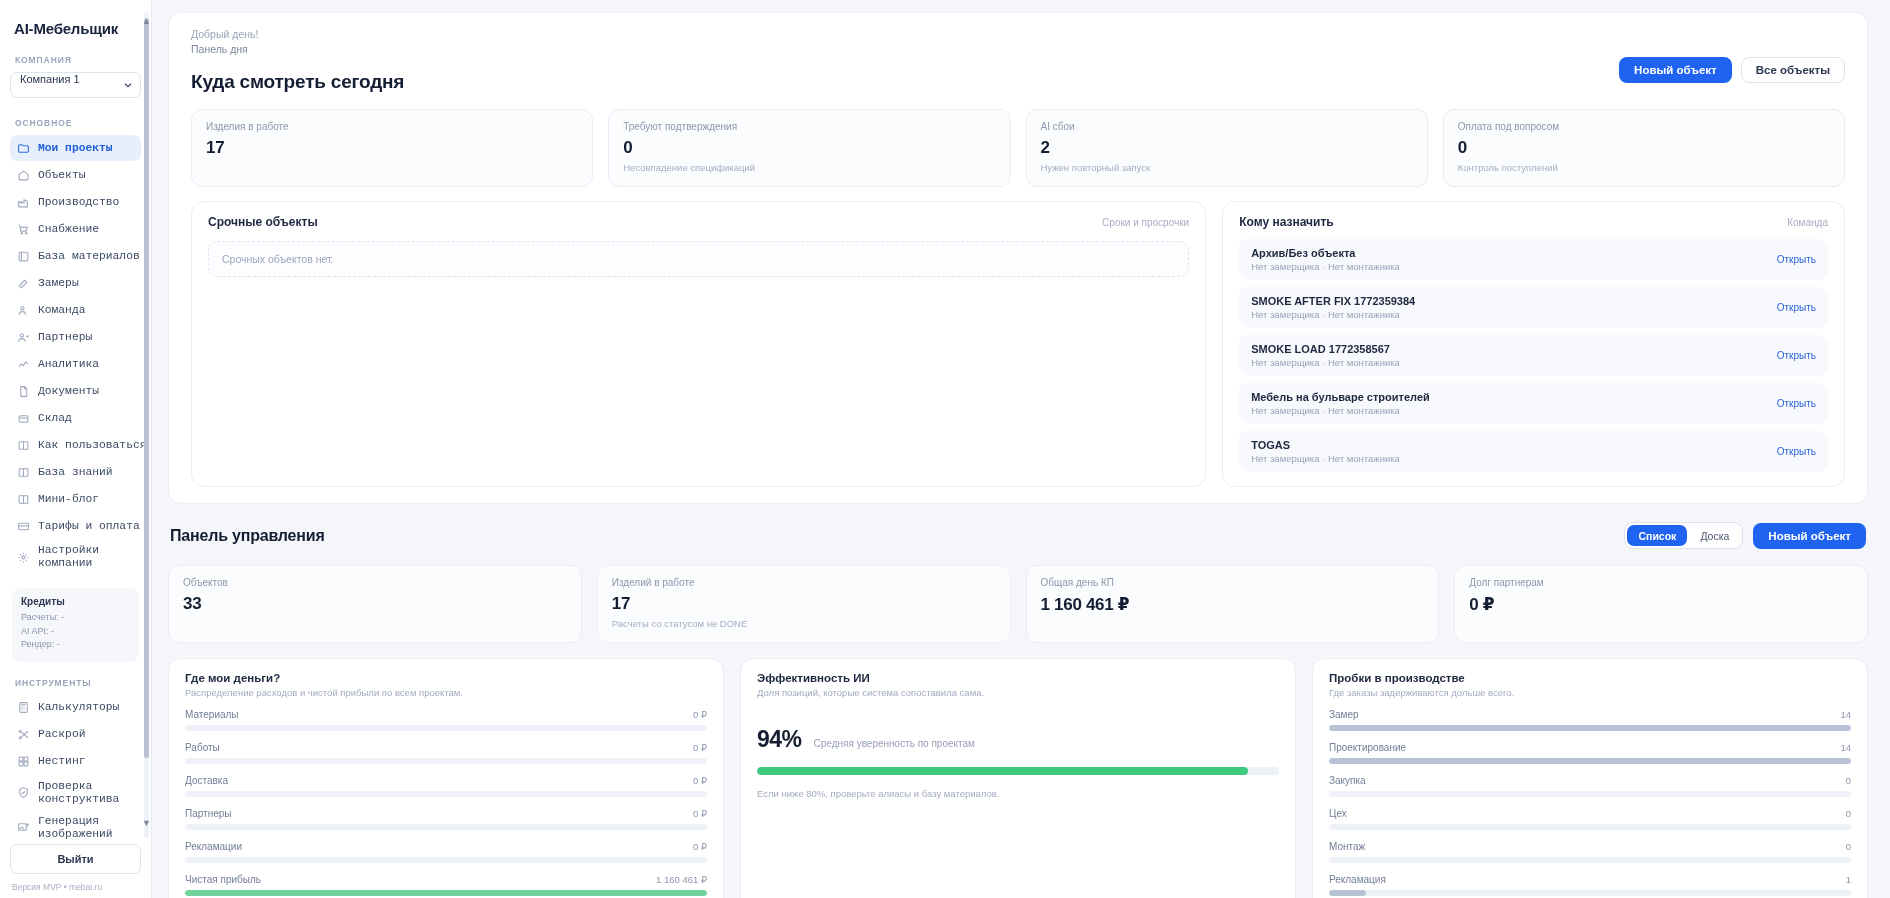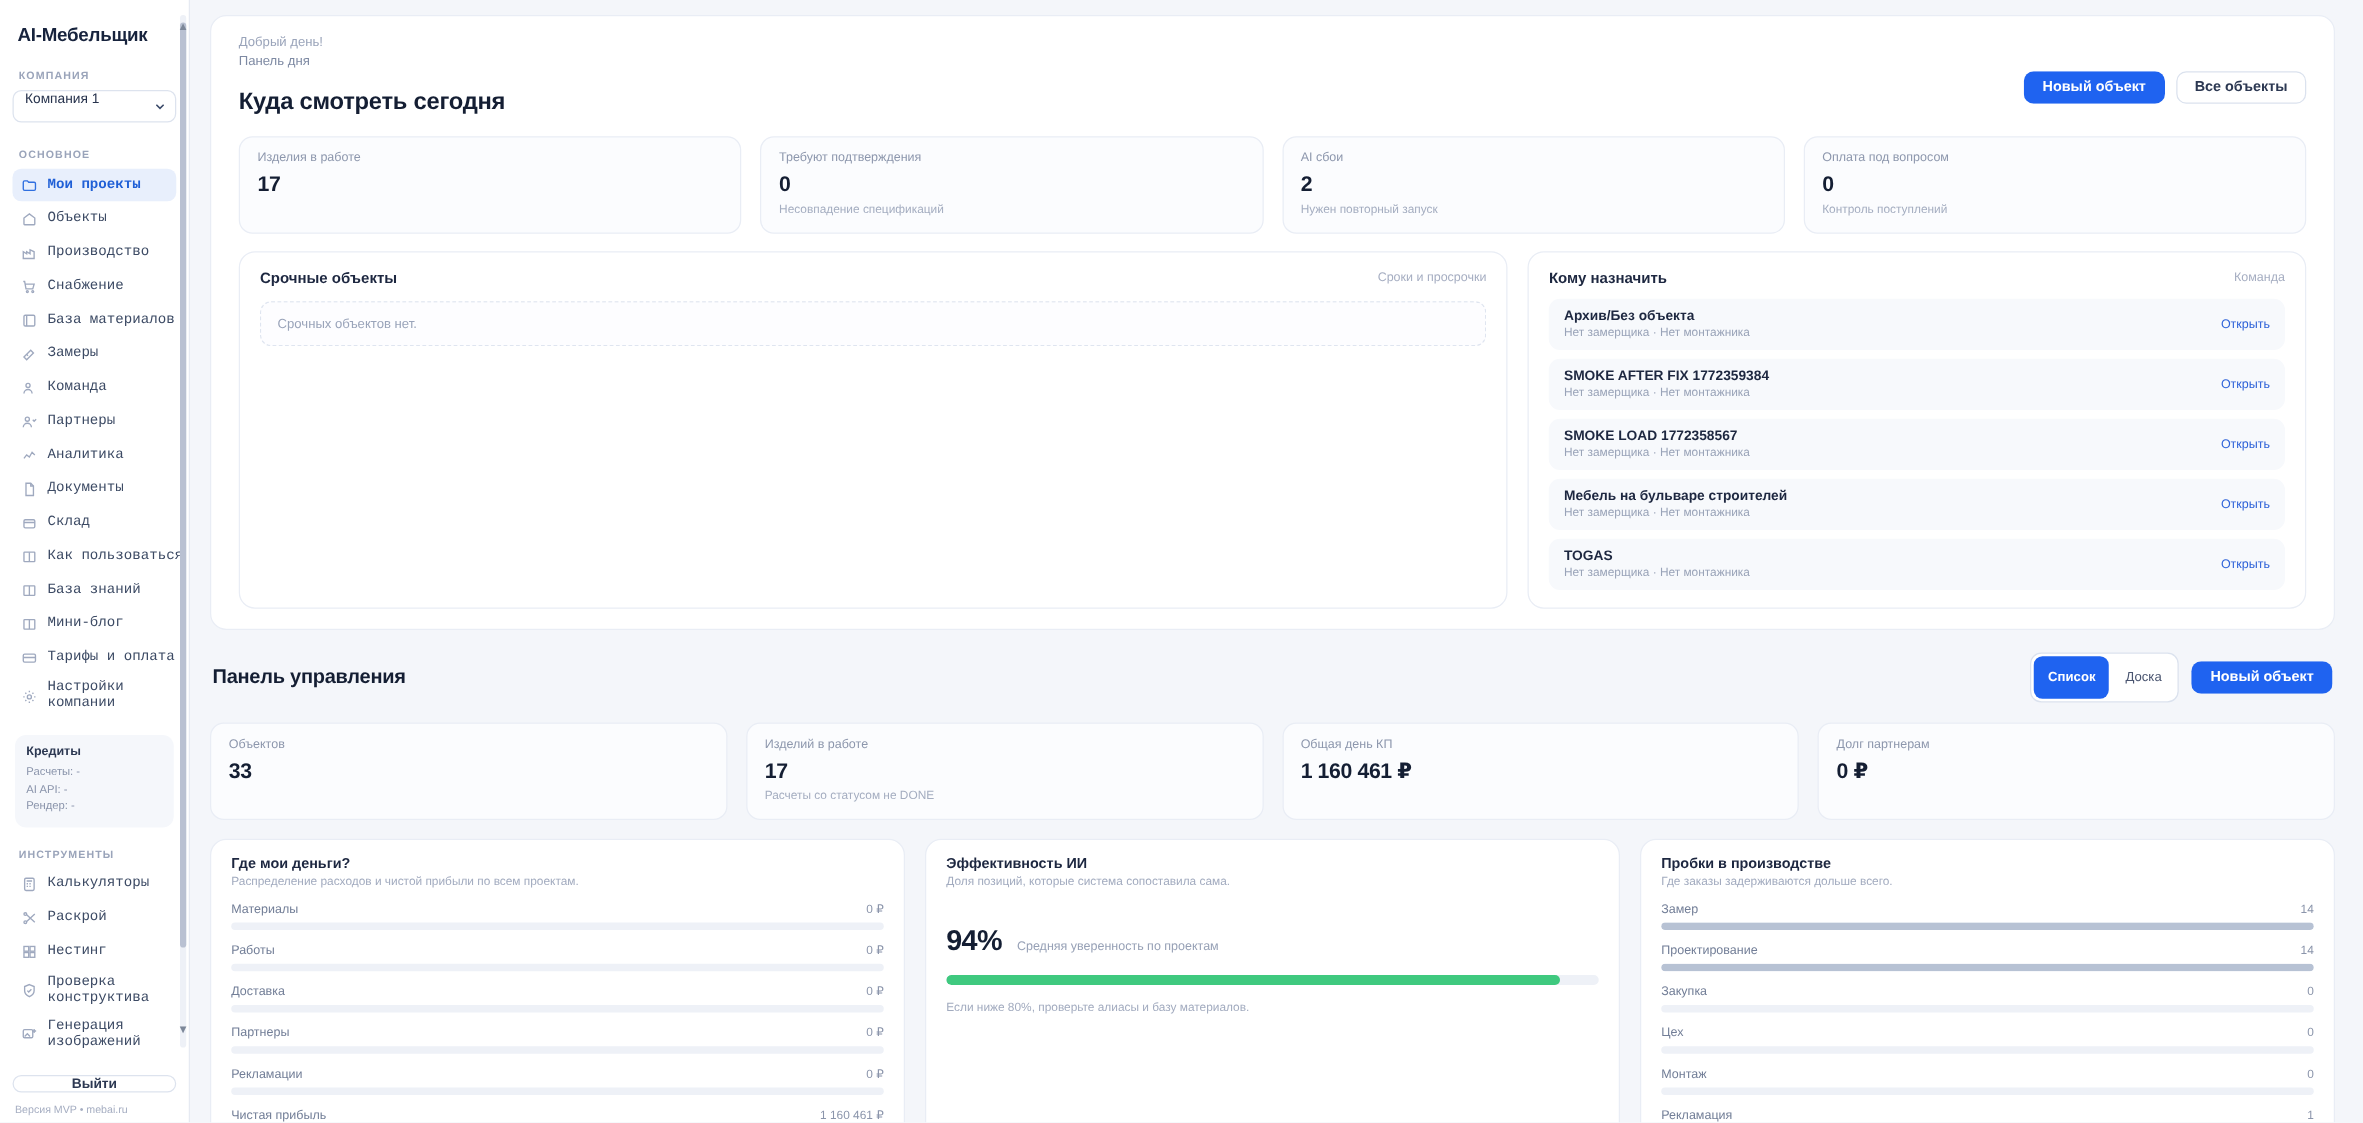--- a/index.html
+++ b/index.html
@@ -86,21 +86,21 @@
     margin: 14px 2px 16px 2px;
     background: #f5f7fb;
     border-radius: 9px;
     padding: 8px 9px 10px 9px;
   }
   .credits-title { font-size: 10px; font-weight: 700; color: #2c3852; margin-bottom: 4px; }
   .credits-line { font-size: 9px; color: #8a94ab; line-height: 1.5; }
 
   .logout-wrap { position: absolute; left: 10px; right: 10px; bottom: 24px; }
   .logout-btn {
-    width: 100%; height: 14px;
+    width: 100%; height: 30px;
     border: 1px solid #dde3ee; background: #fff;
     border-radius: 7px;
     font-size: 11px; font-weight: 600; color: #2c3852;
     cursor: pointer;
     font-family: inherit;
   }
   .version {
     position: absolute; left: 12px; bottom: 6px;
     font-size: 8.5px; color: #a6aec2;
   }
@@ -188,21 +188,21 @@
 
   
   .ctrl-head { display: flex; align-items: center; justify-content: space-between; margin: 18px 2px 12px 2px; }
   .ctrl-title { font-size: 16px; font-weight: 700; color: #141e33; letter-spacing: -0.2px; }
   .ctrl-actions { display: flex; align-items: center; gap: 10px; }
   .seg {
     display: inline-flex; background: #fff; border: 1px solid #dbe2ee;
     border-radius: 9px; padding: 2px; gap: 2px;
   }
   .seg button {
-    height: 34px; border: 0; border-radius: 7px; background: transparent;
+    height: 21px; border: 0; border-radius: 7px; background: transparent;
     font-size: 10.5px; font-family: inherit; color: #4a5570; padding: 0 11px; cursor: pointer;
   }
   .seg button.on { background: #1f63f0; color: #fff; font-weight: 700; }
 
   .charts-row { display: grid; grid-template-columns: 1fr 1fr 1fr; gap: 16px; margin-top: 15px; }
   .chart-card { padding: 13px 16px 16px 16px; min-height: 225px; }
   .chart-title { font-size: 11.5px; font-weight: 700; color: #1d2740; }
   .chart-sub { font-size: 9.5px; color: #a2abbf; margin-top: 3px; }
 
   .bar-line { margin-top: 11px; }

